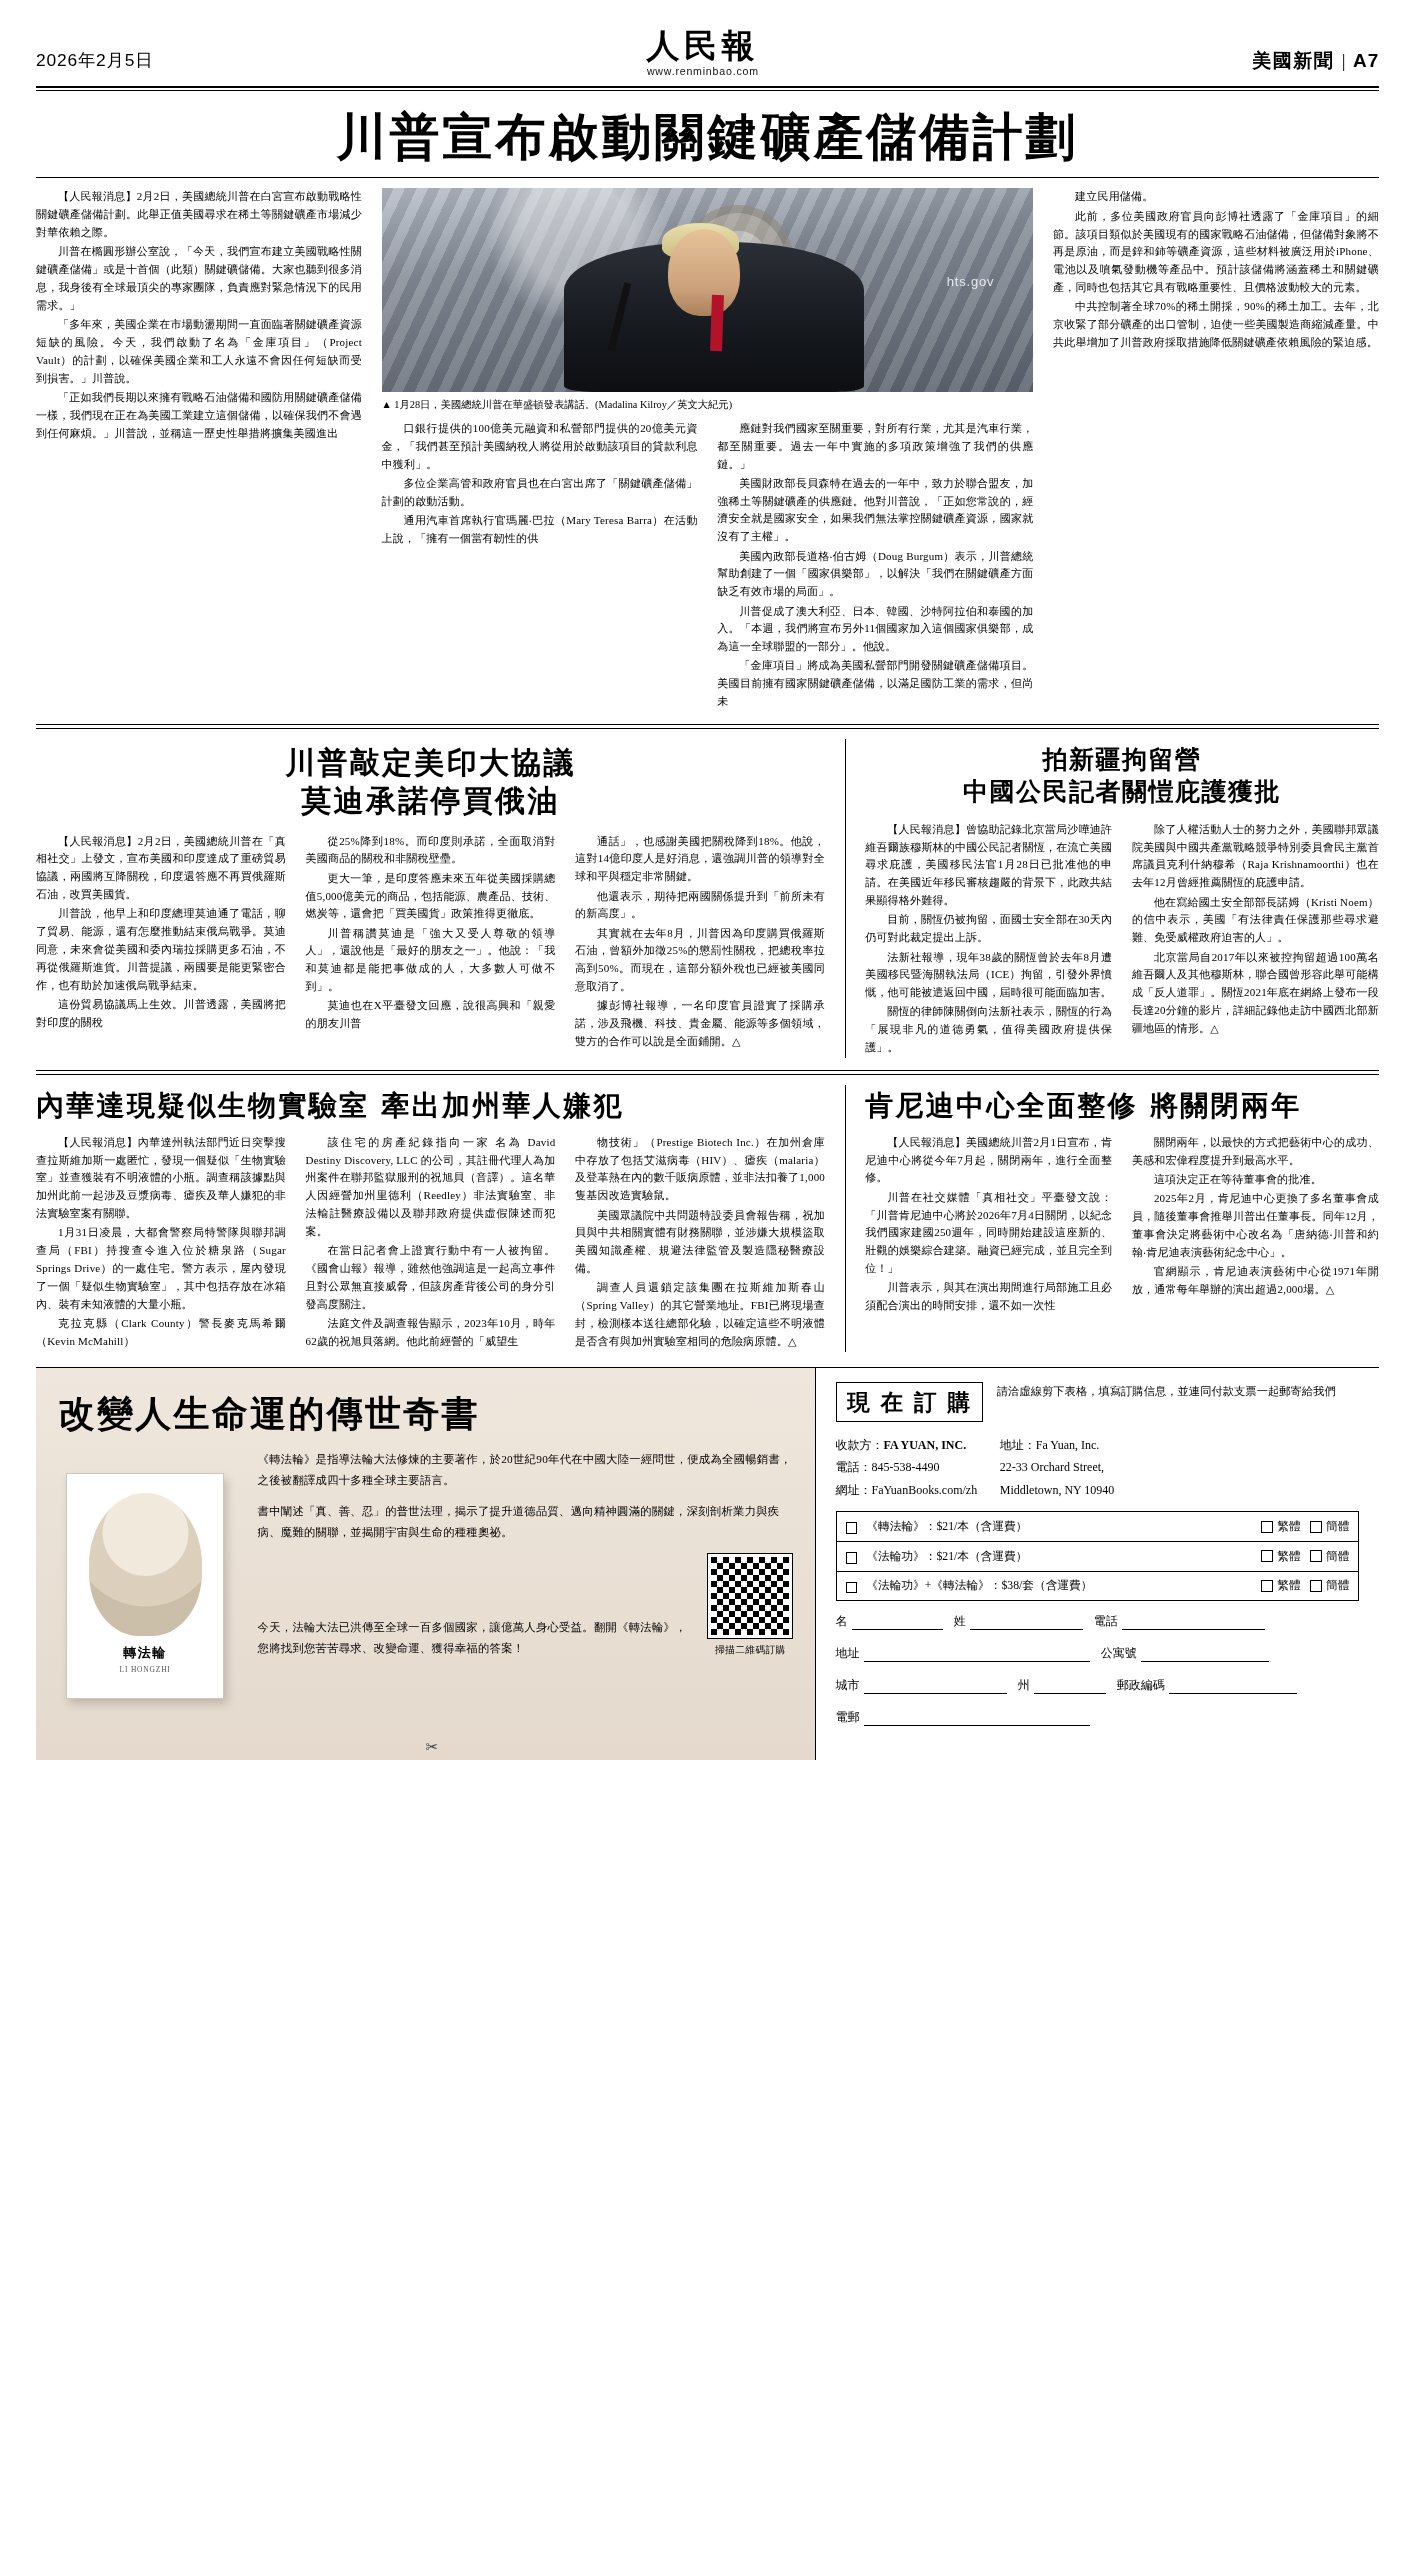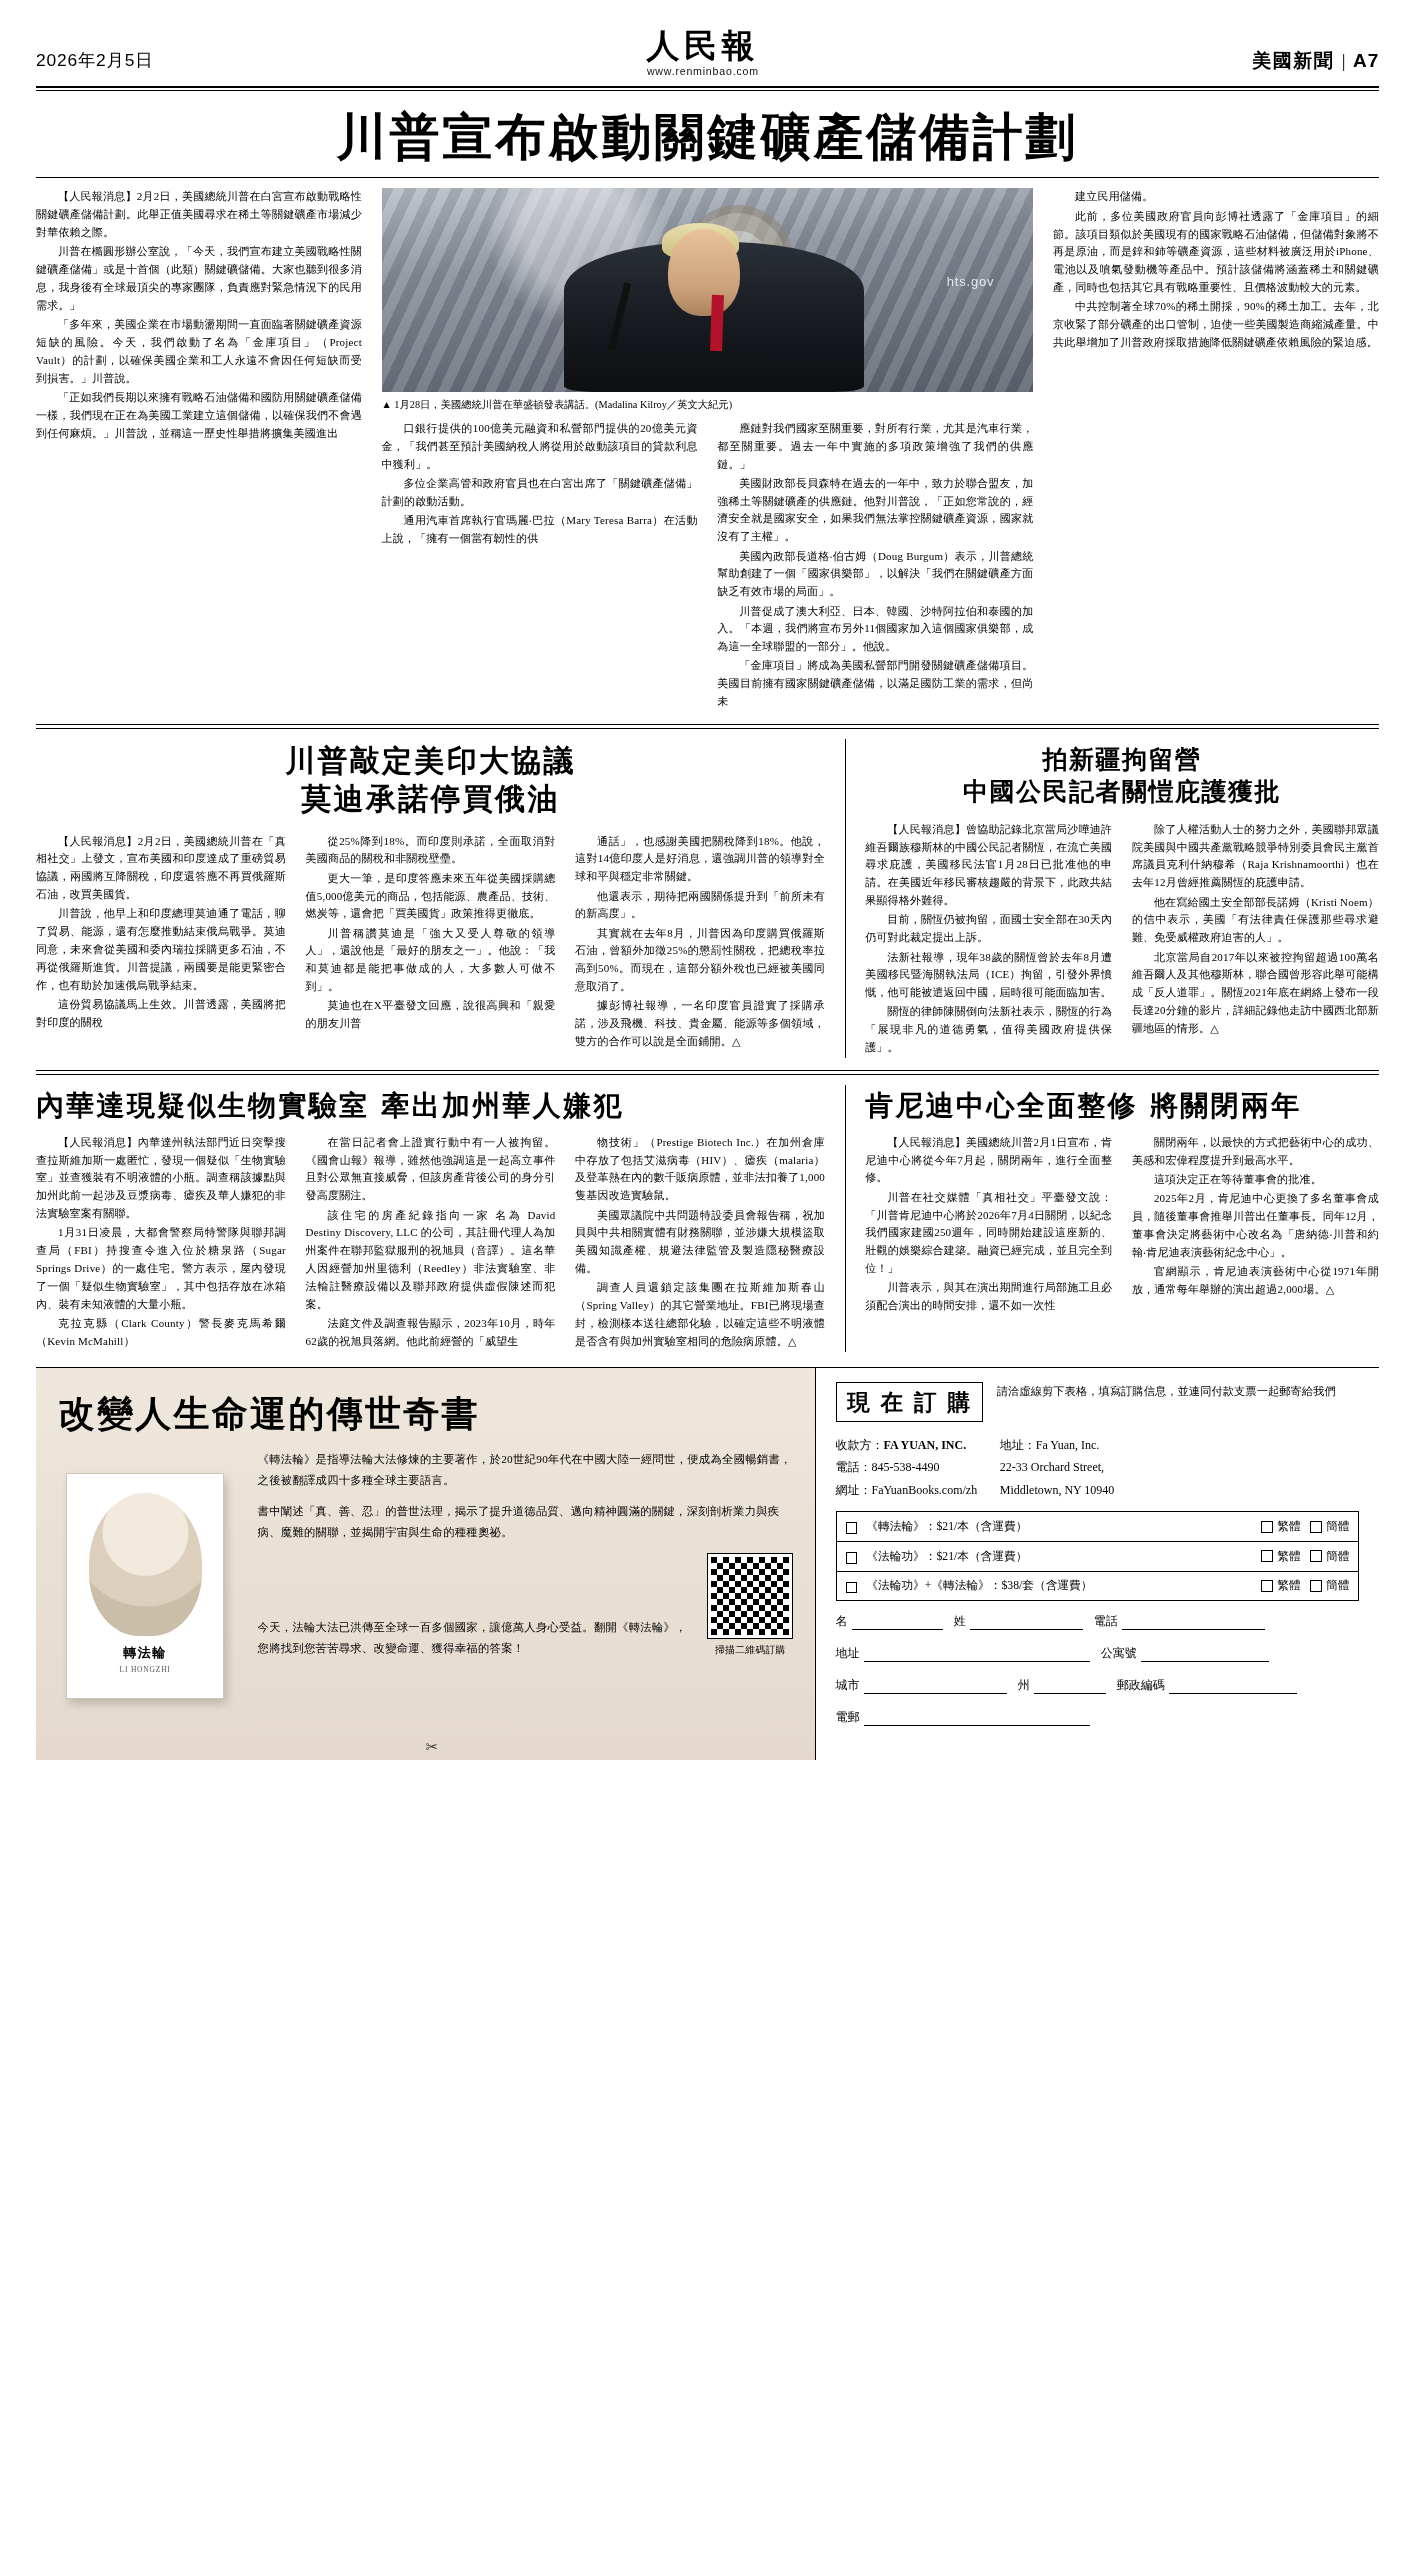--- a/index.html
+++ b/index.html
@@ -94,21 +94,21 @@
   .caption{
     font-size:10.3px;line-height:1.5;margin:4.5px 0 7.5px 0;text-align:justify;
   }
 
   
   .sec-rule{border-top:1.5px solid #000;margin:12px 0 0 0;}
   .sec-rule-thin{border-top:0.8px solid #000;margin:2.3px 0 10.6px 0;}
 
   .sub-headline{
     text-align:center;font-size:30px;font-weight:700;letter-spacing:2.3px;line-height:1.28;
-    font-family:Liberation Mono, monospace;margin:4.5px 0 12px 0;
+    font-family:Liberation Sans, sans-serif;margin:4.5px 0 12px 0;
   }
   .sub-headline-2{
     text-align:center;font-size:25px;font-weight:700;letter-spacing:1.5px;line-height:1.3;
     font-family:"DejaVu Sans","Liberation Sans",sans-serif;margin:4.5px 0 12px 0;
   }
   .left-headline{
     font-size:28px;font-weight:700;letter-spacing:2.3px;line-height:1.25;
     font-family:"DejaVu Sans","Liberation Sans",sans-serif;margin:3px 0 10.6px 0;
   }
   .vline{border-left:0.8px solid #000;}
@@ -306,22 +306,22 @@
   <div class="cols">
     <div class="col" style="flex:1.72;">
       <div class="left-headline">內華達現疑似生物實驗室 牽出加州華人嫌犯</div>
       <div class="cols">
         <div class="col">
           <p class="body">【人民報消息】內華達州執法部門近日突擊搜查拉斯維加斯一處匿忙，發現一個疑似「生物實驗室」並查獲裝有不明液體的小瓶。調查稱該據點與加州此前一起涉及豆漿病毒、瘧疾及華人嫌犯的非法實驗室案有關聯。</p>
           <p class="body">1月31日凌晨，大都會警察局特警隊與聯邦調查局（FBI）持搜查令進入位於糖泉路（Sugar Springs Drive）的一處住宅。警方表示，屋內發現了一個「疑似生物實驗室」，其中包括存放在冰箱內、裝有未知液體的大量小瓶。</p>
           <p class="body">克拉克縣（Clark County）警長麥克馬希爾（Kevin McMahill）</p>
         </div>
         <div class="col">
+          <p class="body">該住宅的房產紀錄指向一家 名為 David Destiny Discovery, LLC 的公司，其註冊代理人為加州案件在聯邦監獄服刑的祝旭貝（音譯）。這名華人因經營加州里德利（Reedley）非法實驗室、非法輸註醫療設備以及聯邦政府提供虛假陳述而犯案。</p>
           <p class="body">在當日記者會上證實行動中有一人被拘留。《國會山報》報導，雖然他強調這是一起高立事件且對公眾無直接威脅，但該房產背後公司的身分引發高度關注。</p>
-          <p class="body">該住宅的房產紀錄指向一家 名為 David Destiny Discovery, LLC 的公司，其註冊代理人為加州案件在聯邦監獄服刑的祝旭貝（音譯）。這名華人因經營加州里德利（Reedley）非法實驗室、非法輸註醫療設備以及聯邦政府提供虛假陳述而犯案。</p>
           <p class="body">法庭文件及調查報告顯示，2023年10月，時年62歲的祝旭貝落網。他此前經營的「威望生</p>
         </div>
         <div class="col">
           <p class="body">物技術」（Prestige Biotech Inc.）在加州倉庫中存放了包括艾滋病毒（HIV）、瘧疾（malaria）及登革熱在內的數千販病原體，並非法扣養了1,000隻基因改造實驗鼠。</p>
           <p class="body">美國眾議院中共問題特設委員會報告稱，祝加貝與中共相關實體有財務關聯，並涉嫌大規模盜取美國知識產權、規避法律監管及製造隱秘醫療設備。</p>
           <p class="body">調查人員還鎖定該集團在拉斯維加斯春山（Spring Valley）的其它營業地址。FBI已將現場查封，檢測樣本送往總部化驗，以確定這些不明液體是否含有與加州實驗室相同的危險病原體。△</p>
         </div>
       </div>
     </div>
 

